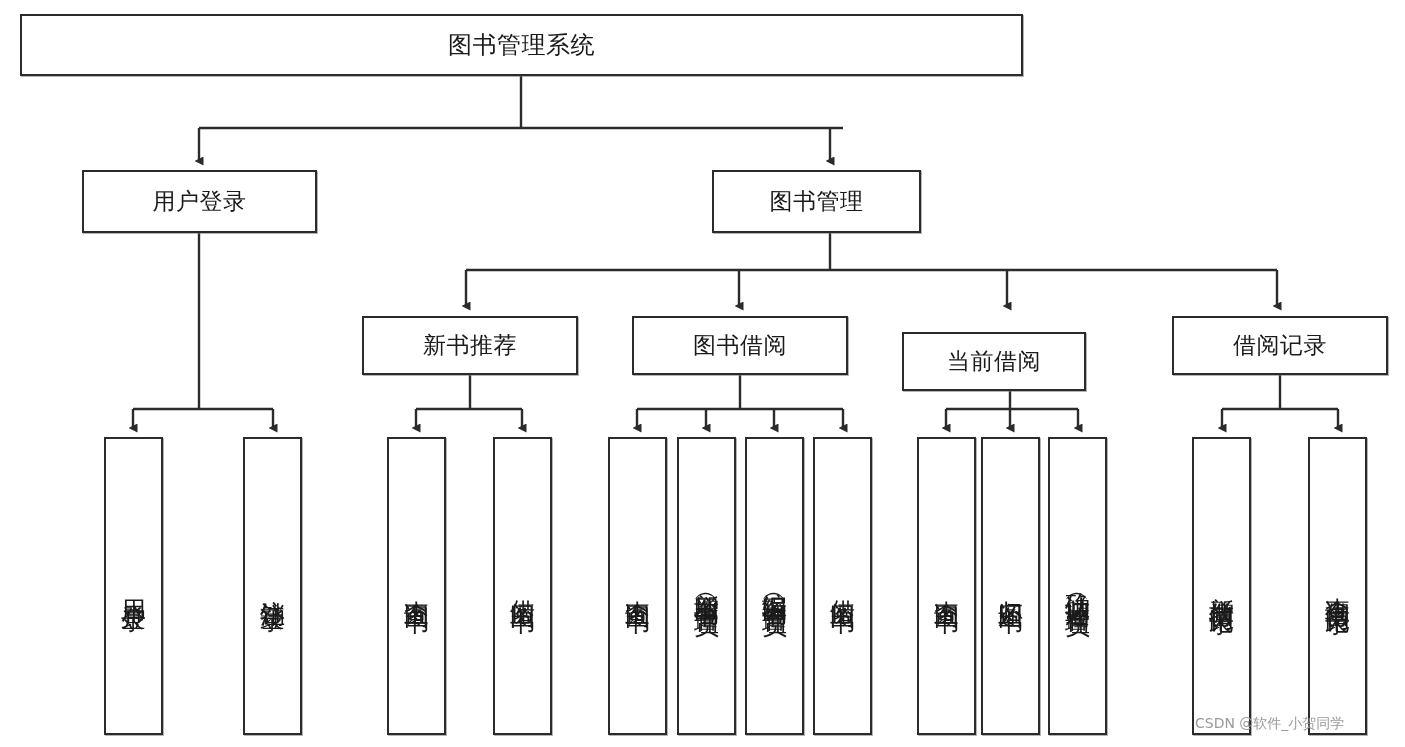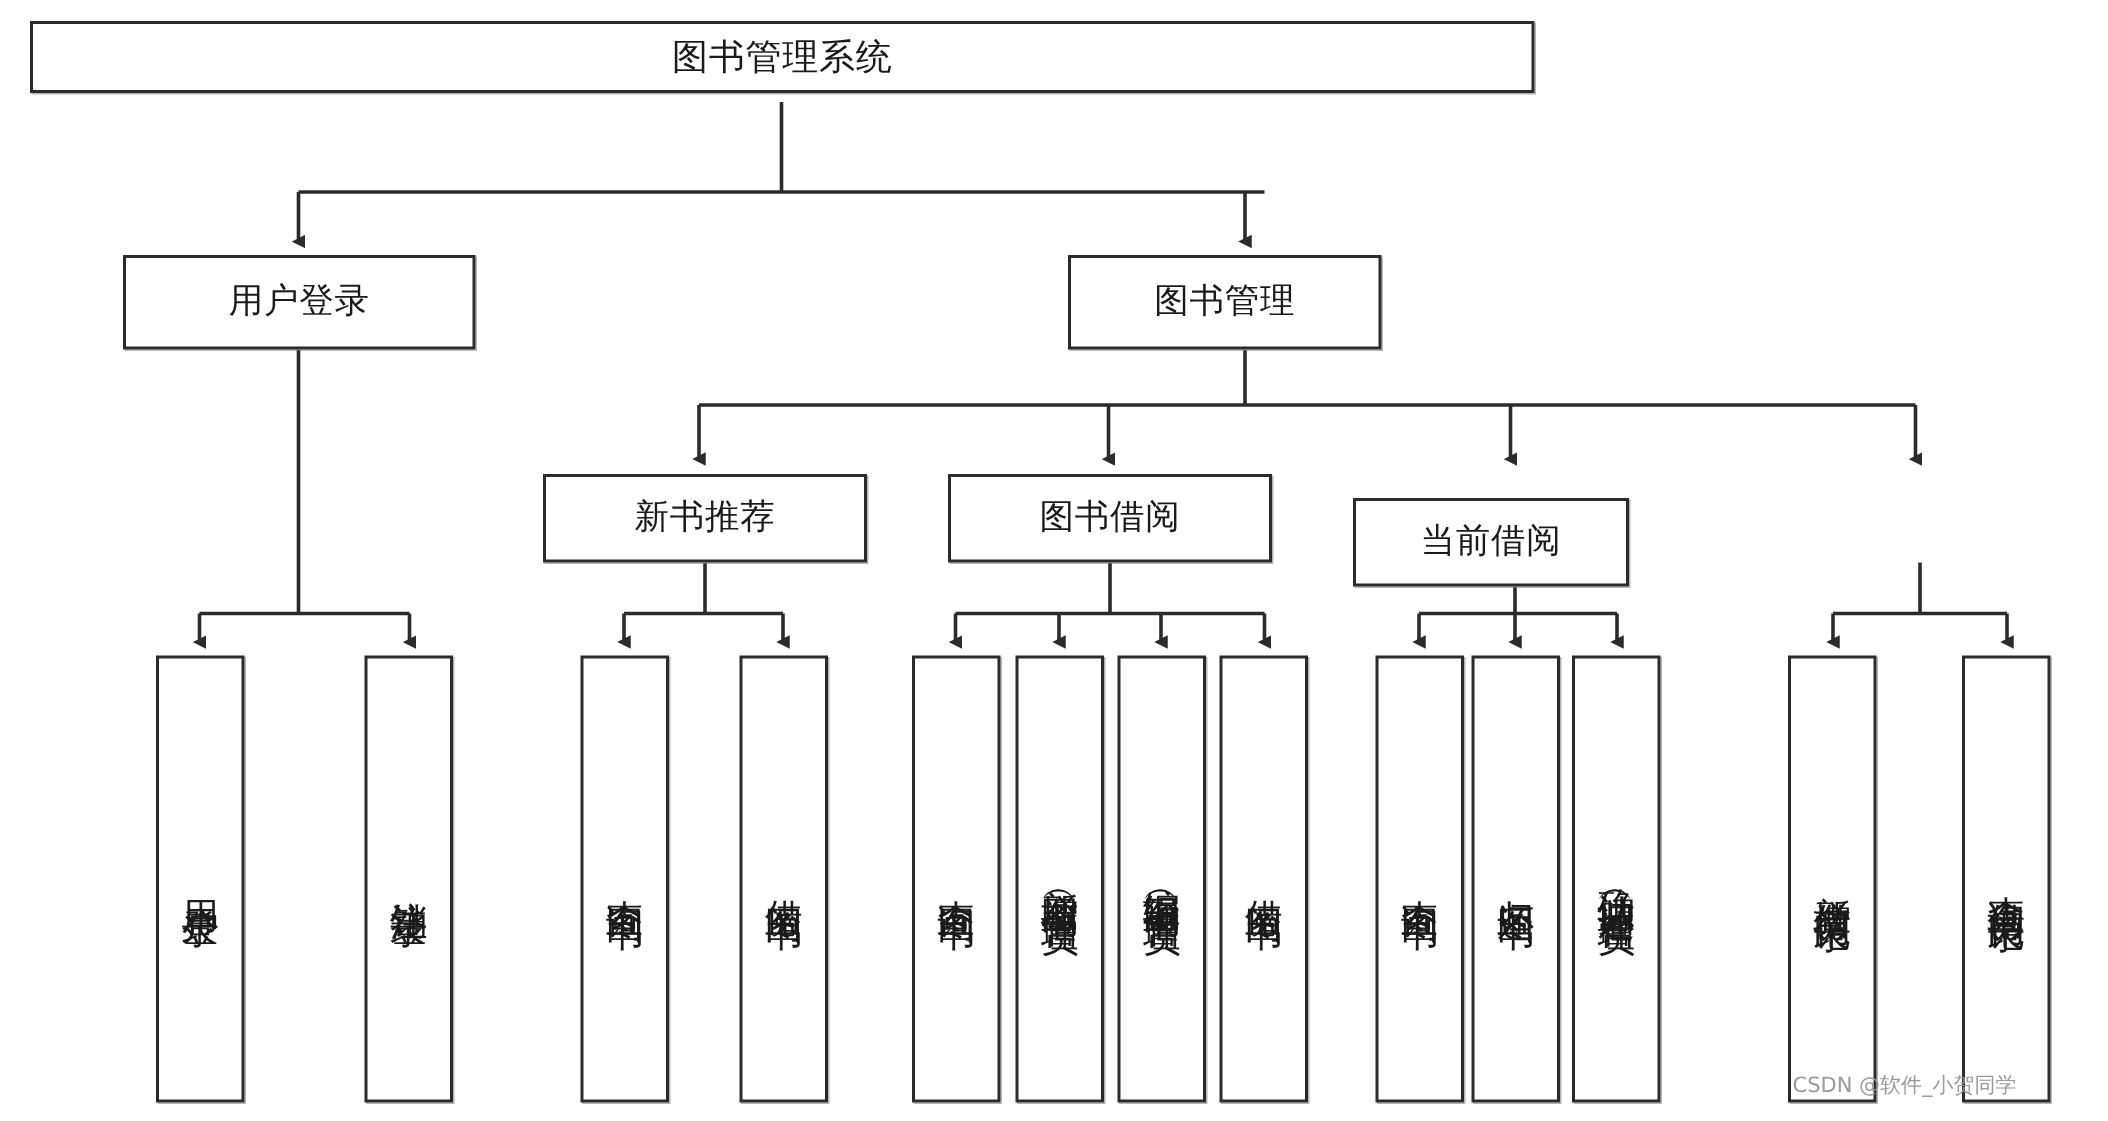--- a/index.html
+++ b/index.html
@@ -119,40 +119,43 @@
       <path d="M1010,409 L1010,428" marker-end="url(#arrowhead)"></path>
       <path d="M1078,409 L1078,428" marker-end="url(#arrowhead)"></path>
 
       <path d="M1280,375 L1280,409"></path>
       <path d="M1222,409 L1338,409"></path>
       <path d="M1222,409 L1222,428" marker-end="url(#arrowhead)"></path>
       <path d="M1338,409 L1338,428" marker-end="url(#arrowhead)"></path>
     </g>
   </svg>
 
-  <div class="node horiz root" style="left:20px; top:14px; width:1003px; height:48px;">
+  <div class="node horiz root" style="left:20px; top:14px; width:1003px; height:62px;">
     <span class="node-label">图书管理系统</span>
   </div>
 
   <div class="node horiz" style="left:82px; top:170px; width:235px; height:63px;">
     <span class="node-label">用户登录</span>
   </div>
   <div class="node horiz" style="left:712px; top:170px; width:209px; height:63px;">
     <span class="node-label">图书管理</span>
   </div>
 
   <div class="node horiz" style="left:362px; top:316px; width:216px; height:59px;">
     <span class="node-label">新书推荐</span>
   </div>
   <div class="node horiz" style="left:632px; top:316px; width:216px; height:59px;">
     <span class="node-label">图书借阅</span>
   </div>
   <div class="node horiz" style="left:902px; top:316px; width:184px; height:59px;margin-top:16px;">
     <span class="node-label">当前借阅</span>
   </div>
+  <div class="node horiz" style="left:1172px; top:316px; width:216px; height:59px;">
+    <span class="node-label">借阅记录</span>
+  </div>
 
   <div class="node vert" style="left:104px; top:437px; width:59px; height:298px;">
     <span class="node-label">用户登录</span>
   </div>
   <div class="node vert" style="left:243px; top:437px; width:59px; height:298px;">
     <span class="node-label">注销登录</span>
   </div>
 
   <div class="node vert" style="left:387px; top:437px; width:59px; height:298px;">
     <span class="node-label">查询图书</span>

